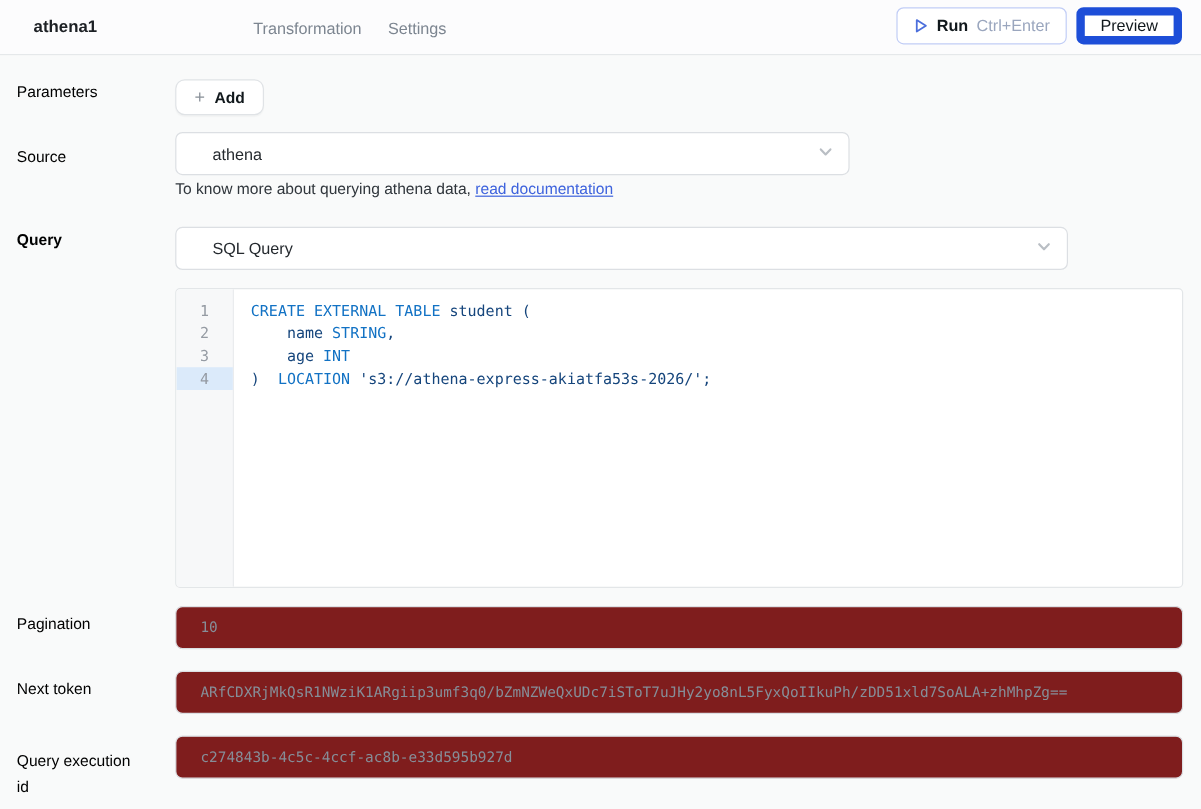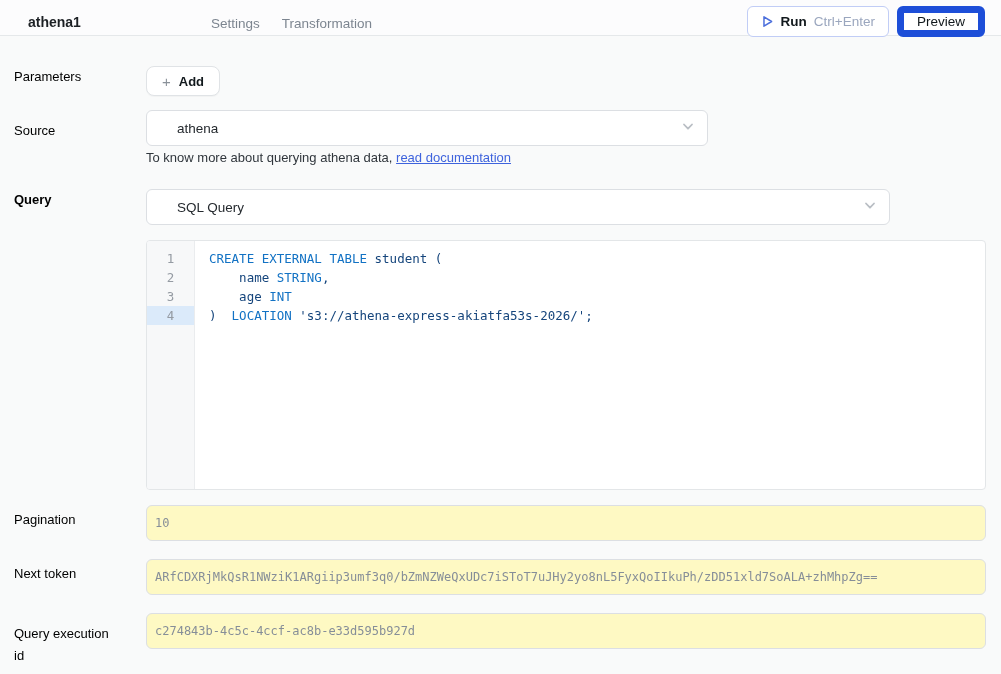--- a/index.html
+++ b/index.html
@@ -7,21 +7,21 @@
   body {
     font-family: "Liberation Sans", sans-serif;
     background: #f9fafa;
     color: #1c2024;
     overflow: hidden;
     position: relative;
   }
 
   
   .header {
-    position: absolute; top: 0; left: 0; right: 0; height: 36px;
+    position: absolute; top: 0; left: 0; right: 0; height: 46px;
     background: #fcfcfd;
     border-bottom: 1px solid #e5e8ea;
     display: flex; align-items: center;
   }
   .query-title {
     position: absolute; left: 28px; top: 14px;
     font-size: 14px; font-weight: bold; color: #1c2024;
   }
   .tabs { position: absolute; left: 200px; top: 0; height: 46px; display: flex; }
   .tab {
@@ -97,22 +97,22 @@
   }
   .gutter .ln.active { background: #dbeafa; }
   .code-area { flex: 1; padding: 8px 0 0 14px; white-space: pre; cursor: text; }
   .code-line { height: 19px; }
   .code-line .kw  { color: #1272c4; }
   .code-line .def { color: #15457c; }
 
   
   .text-input {
     position: absolute; left: 146px; width: 840px; height: 36px;
-    background: #fef9c3; border: 1px solid #dcdfe3; border-radius: 6px;
-    padding: 0 8px;
+    background: #7f1d1d; border: 1px solid #dcdfe3; border-radius: 6px;
+    padding: 0 20px;
     font-family: "DejaVu Sans Mono", monospace; font-size: 12px; color: #868e98;
     outline: none;
   }
   .pagination-input { top: 505px; }
   .next-token-input { top: 559px; }
   .query-exec-input { top: 613px; }
 
   .label-parameters { top: 69px; }
   .label-source { top: 123px; }
   .label-query { top: 192px; font-weight: bold; }
@@ -120,22 +120,22 @@
   .label-next-token { top: 566px; }
   .label-query-exec { top: 623px; width: 95px; line-height: 22px; }
 </style>
 </head>
 <body>
 
 <div class="header">
   <div class="query-title">athena1</div>
 
   <div class="tabs">
+    <div class="tab">Transformation</div>
     <div class="tab">Settings</div>
-    <div class="tab">Transformation</div>
   </div>
 
   <div class="header-actions">
     <div class="btn run-btn">
       <span class="play-icon">
         <svg width="13" height="13" viewBox="0 0 14 14" fill="none">
           <path d="M3.2 1.9 L11.4 7 L3.2 12.1 Z" stroke="#4c6fdc" stroke-width="1.6" stroke-linejoin="round" fill="none"></path>
         </svg>
       </span>
       <span class="run-label">Run</span>

